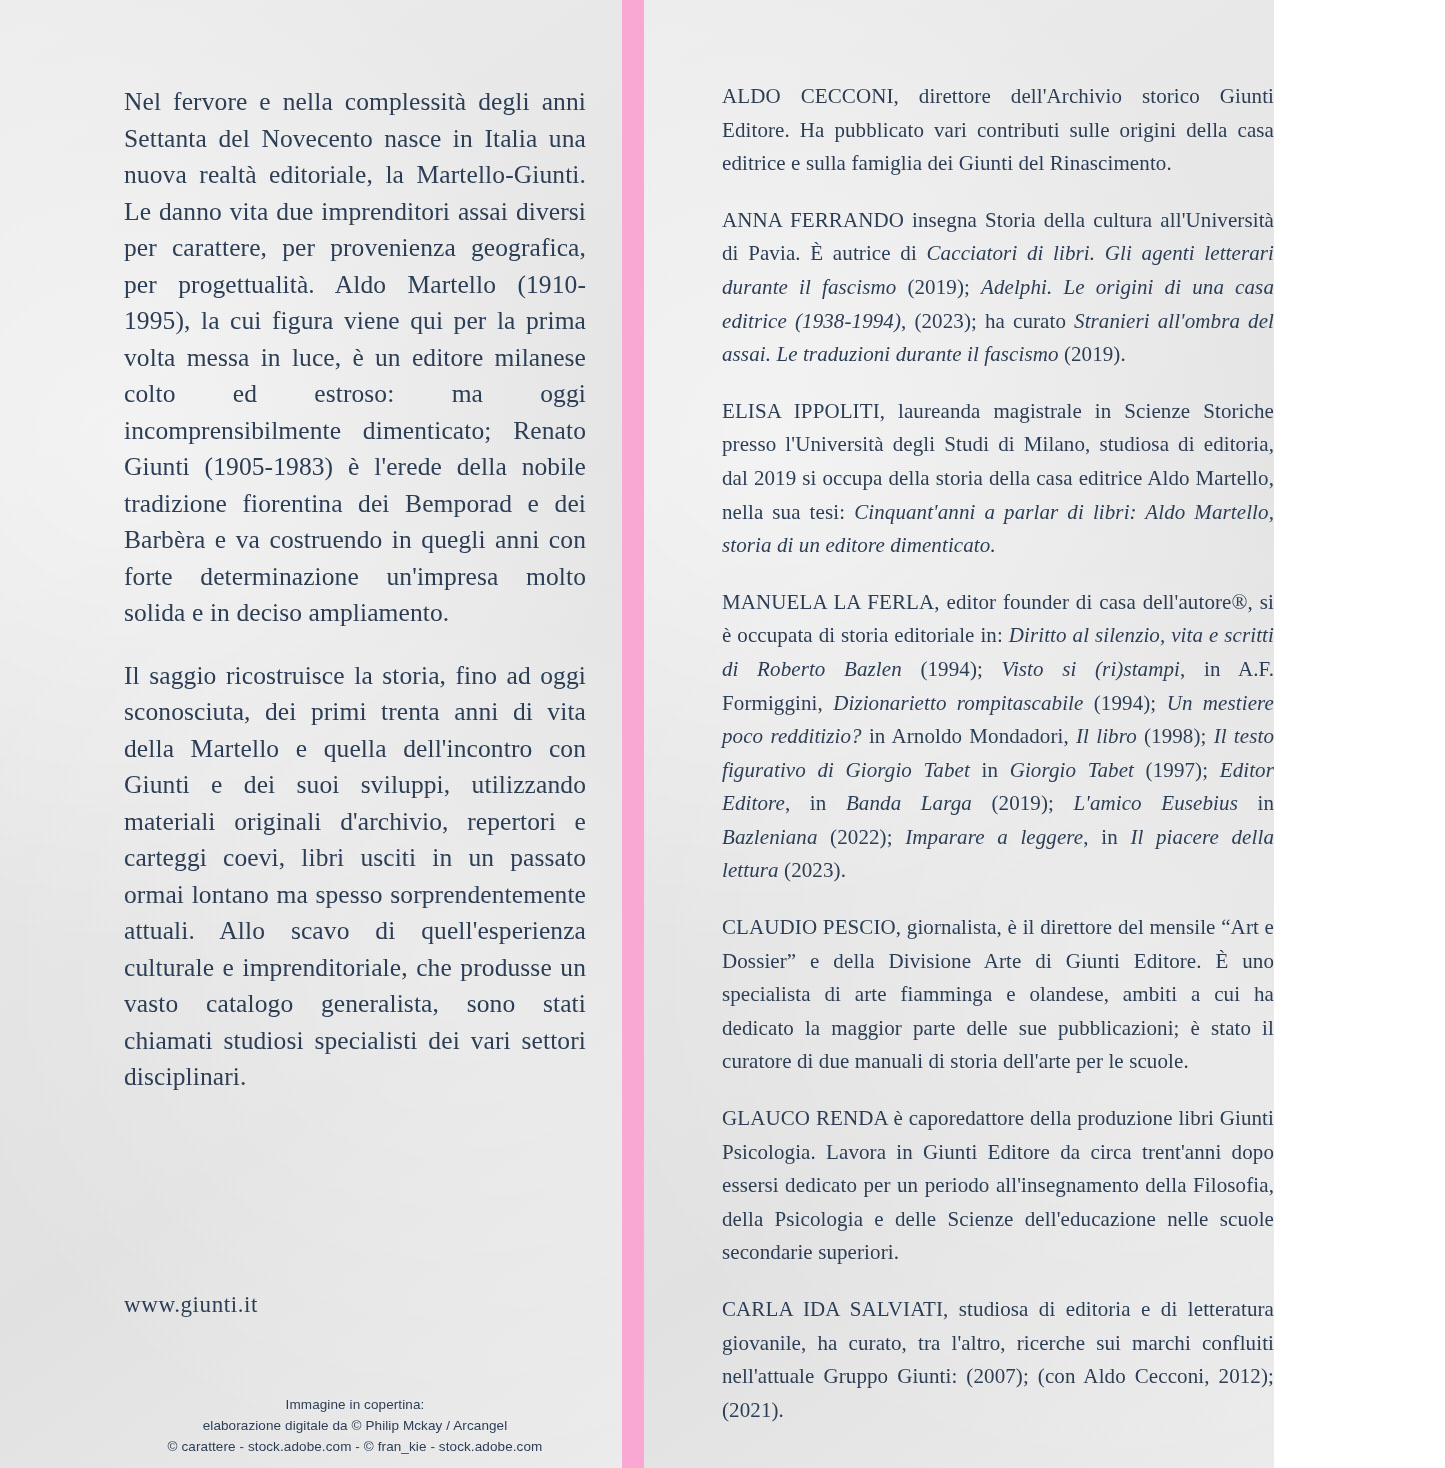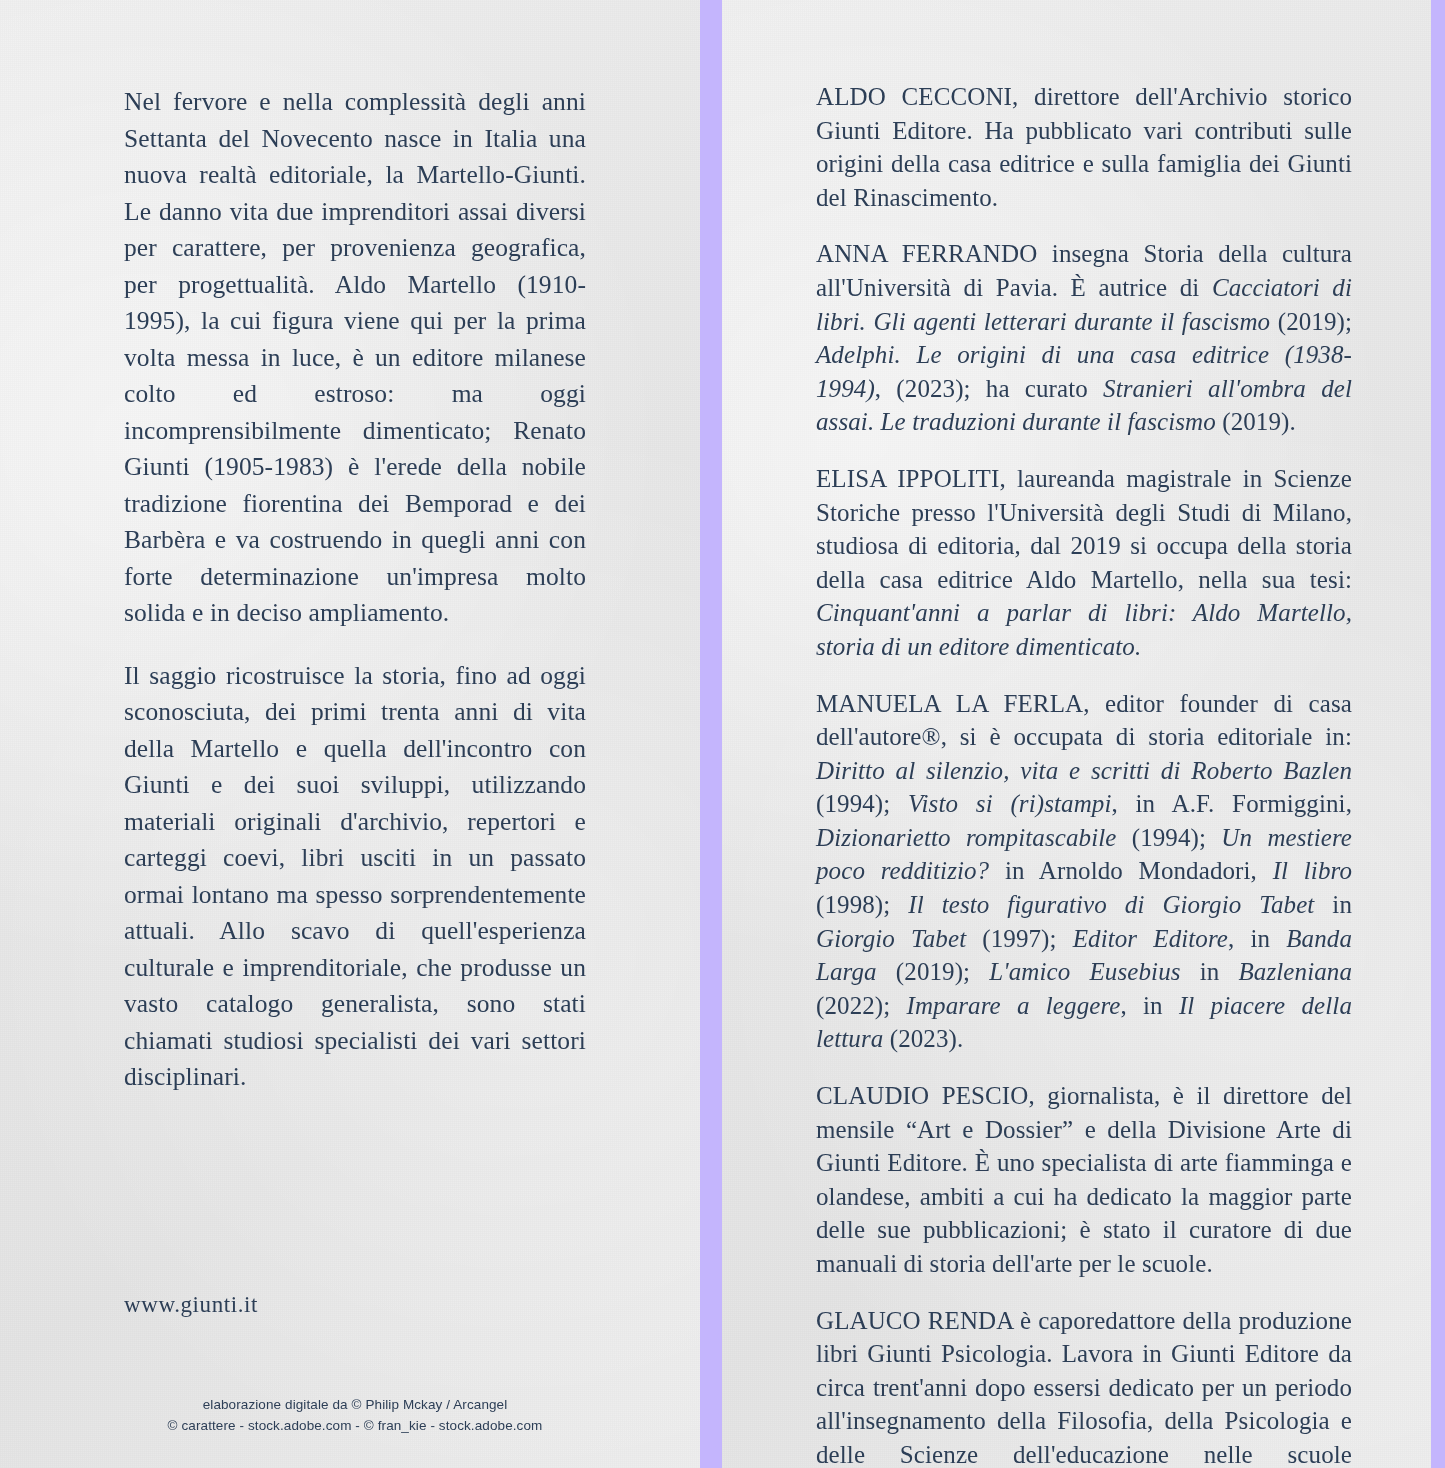--- a/index.html
+++ b/index.html
@@ -8,23 +8,23 @@
     background: #ffffff;
   }
   body {
     width: 1445px;
     height: 1468px;
     font-family: "Liberation Serif", serif;
     overflow: hidden;
   }
   .spread {
     display: flex;
-    width: 1445px;
+    width: 1274px;
     height: 1468px;
-    background: #c4b5fd;
+    background: #f9a8d4;
     gap: 0;
   }
   .page {
     position: relative;
     background: #e9e9e9;
     background-image:
       radial-gradient(circle at 20% 30%, rgba(255,255,255,0.55) 0%, rgba(255,255,255,0) 45%),
       radial-gradient(circle at 75% 65%, rgba(255,255,255,0.35) 0%, rgba(255,255,255,0) 50%),
       linear-gradient(145deg, #eeeeee 0%, #e7e7e7 40%, #e3e3e3 70%, #ededed 100%);
     box-sizing: border-box;
@@ -70,23 +70,23 @@
     margin: 0 0 26px 0;
     color: #2c3e56;
     font-size: 25.5px;
     line-height: 36.5px;
     text-align: justify;
     text-justify: inter-word;
     hyphens: manual;
     letter-spacing: 0.1px;
   }
   .flap-col p.para {
-    font-size: 25px;
+    font-size: 21px;
     line-height: 33.6px;
-    margin: 0 0 23px 16px;
+    margin: 0 0 23px 0;
     color: #2c3e56;
   }
   .para:last-child {
     margin-bottom: 0;
   }
   em, .ital {
     font-style: italic;
   }
   .website {
     position: absolute;
@@ -119,20 +119,21 @@
 <div class="spread">
 
   <div class="page page-back">
     <div class="col back-col">
       <p class="para">Nel fervore e nella complessità degli anni Settanta del Novecento nasce in Italia una nuova realtà editoriale, la Martello-Giunti. Le danno vita due imprenditori assai diversi per carattere, per provenienza geografica, per progettualità. Aldo Martello (1910-1995), la cui figura viene qui per la prima volta messa in luce, è un editore milanese colto ed estroso: ma oggi  incomprensibilmente dimenticato; Renato Giunti (1905-1983) è l'erede della nobile tradizione fiorentina dei Bemporad e dei Barbèra e va costruendo in quegli anni con forte determinazione un'impresa molto solida e in deciso ampliamento.</p>
       <p class="para">Il saggio ricostruisce la storia, fino ad oggi sconosciuta, dei primi trenta anni di vita della Martello e quella dell'incontro con Giunti e dei suoi sviluppi, utilizzando materiali originali d'archivio, repertori e carteggi coevi, libri usciti in un passato ormai lontano ma spesso sorprendentemente attuali. Allo scavo di quell'esperienza culturale e imprenditoriale, che produsse un vasto catalogo generalista, sono stati chiamati studiosi specialisti dei vari settori disciplinari.</p>
 
       <div class="website">www.giunti.it</div>
 
       <div class="credits">
+        <div>Immagine in copertina:</div>
         <div>elaborazione digitale da © Philip Mckay / Arcangel</div>
         <div>© carattere - stock.adobe.com - © fran_kie - stock.adobe.com</div>
       </div>
     </div>
   </div>
 
   <div class="page page-flap">
     <div class="col flap-col">
       <p class="para">ALDO CECCONI, direttore dell'Archivio storico Giunti Editore. Ha pubblicato vari contributi sulle origini della casa editrice e sulla famiglia dei Giunti del Rinascimento.</p>
       <p class="para">ANNA FERRANDO insegna Storia della cultura all'Università di Pavia. È autrice di <em>Cacciatori di libri. Gli agenti letterari durante il fascismo</em> (2019); <em>Adelphi. Le origini di una casa editrice (1938-1994)</em>, (2023); ha curato <em>Stranieri all'ombra del assai. Le traduzioni durante il fascismo</em> (2019).</p>

